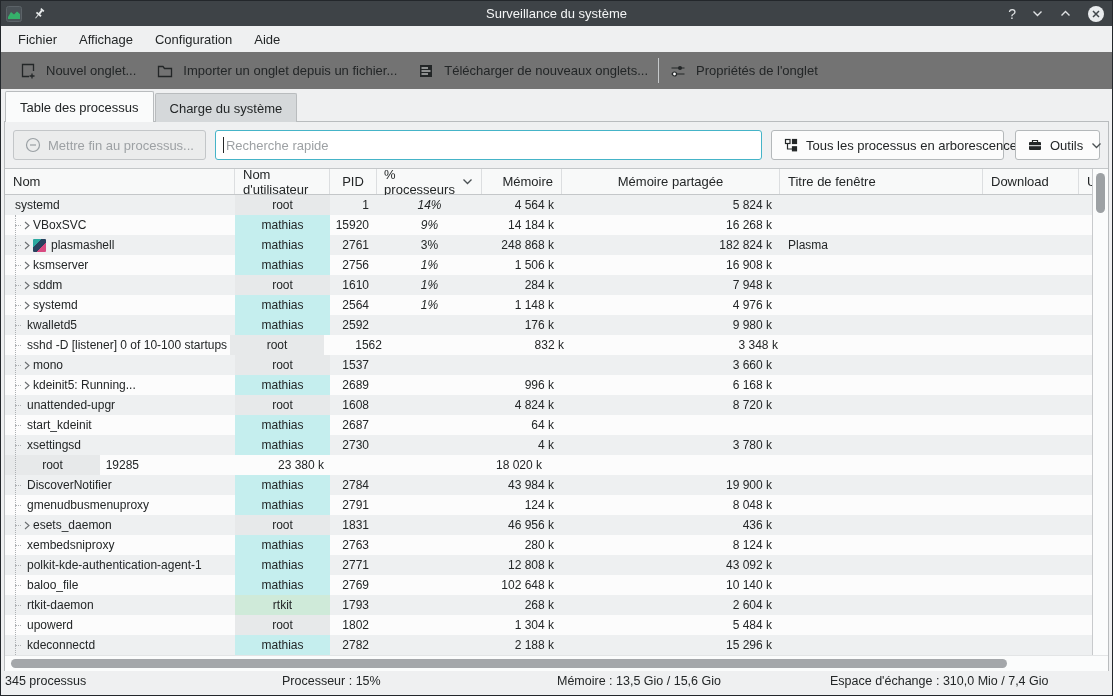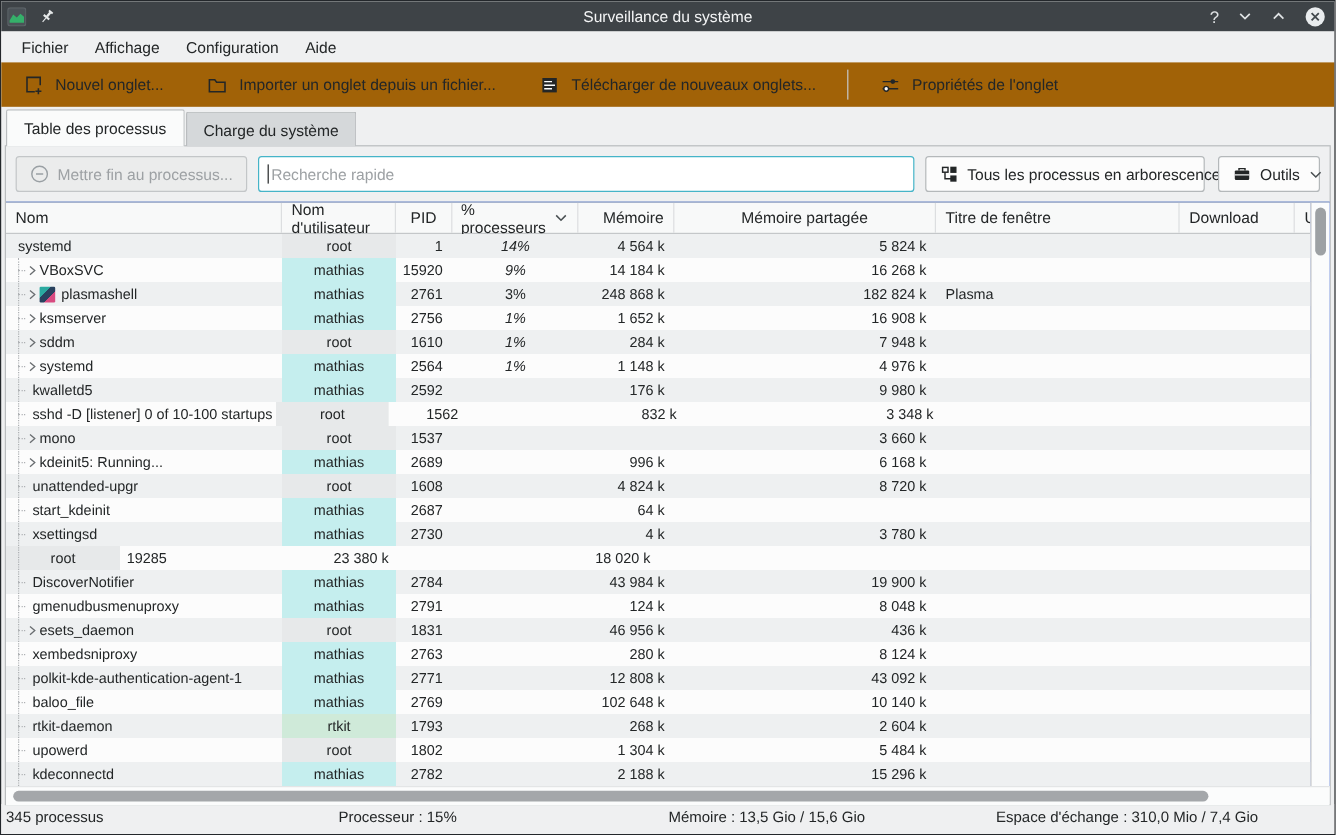--- a/index.html
+++ b/index.html
@@ -11,21 +11,21 @@
   .app-icon{margin-left:5px;display:flex}
   .pin{margin-left:10px;display:flex}
   .tb-title{position:absolute;left:0;right:0;text-align:center;font-size:13px;color:#f4f5f6;pointer-events:none}
   .win-controls{margin-left:auto;display:flex;align-items:center;gap:15px;margin-right:7px;z-index:2}
   .win-controls .help{font-size:14px;color:#dfe2e4;line-height:1}
   .win-controls span{display:flex;align-items:center}
   
   .menubar{height:26px;display:flex;align-items:center;padding-left:6px;background:#eff0f1}
   .menu-item{padding:3px 11px;border-radius:2px}
   
-  .toolbar{height:37px;display:flex;align-items:center;padding-left:14px;gap:28px;background:#a16207}
+  .toolbar{height:37px;display:flex;align-items:center;padding-left:14px;gap:12px;background:#737373}
   .tool-btn{display:flex;align-items:center;gap:9px;padding:4px 4px;border-radius:3px}
   .tb-sep{width:1px;height:25px;background:#c6c9cb;margin:0 -6px}
   
   .tabbar{height:32px;display:flex;align-items:flex-end;padding-left:4px;position:relative;z-index:2}
   .tab{height:29px;padding:0 14px;display:flex;align-items:center;background:#d5d8da;
        border:1px solid #b9bcbe;border-bottom:none;margin-bottom:-1px;border-radius:2px 2px 0 0}
   .tab.active{height:31px;background:#fafbfb;z-index:3}
   .tab + .tab{margin-left:1px}
   
   .pane{position:absolute;left:3px;right:3px;top:120px;height:550px;border:1px solid #b9bcbe;
@@ -34,21 +34,21 @@
   .btn{height:30px;border:1px solid #b4b8ba;border-radius:3px;background:#fcfcfc;
        display:inline-flex;align-items:center;gap:7px;padding:0 11px;white-space:nowrap}
   .btn.disabled{color:#9da1a4;background:#ebecec;border-color:#c3c6c8}
   .search{flex:1;height:30px;border:1px solid #45b4c8;border-radius:3px;background:#ffffff;
           display:flex;align-items:center;padding:0 7px;color:#9da1a4;margin:0 3px}
   .caret{width:1px;height:16px;background:#232627;margin-right:2px}
   .combo{width:233px}
   .combo .chev,.tools .chev{margin-left:auto}
   .tools{width:85px;margin-left:5px}
   
-  .table{display:flex;border-top:1px solid #c4c7c9;background:#1d4ed8}
+  .table{display:flex;border-top:1px solid #c4c7c9;background:#701a75}
   .grid{flex:1;overflow:hidden}
   .thead{display:flex;height:26px;background:#f8f9f9;border-bottom:1px solid #c4c7c9;width:1120px}
   .th{display:flex;align-items:center;padding:0 8px;border-right:1px solid #dcdee0;font-size:13px;gap:6px}
   .tbody{position:relative;height:460px;background:#fcfcfc;width:1120px}
   .treeline{position:absolute;left:10px;top:20px;bottom:0;width:0;border-left:1px dotted #aeb1b4;pointer-events:none}
   .tr{display:flex;height:20px;align-items:stretch;font-size:12px}
   .tr:nth-child(even){background:#eef0f1}
   .td{padding:0 8px;white-space:nowrap;overflow:hidden;display:flex;align-items:center}
   .td.num{justify-content:flex-end}
   .td.ctr{justify-content:center}
@@ -323,21 +323,21 @@
                   <path d="M2 1l4 3.5L2 8" fill="none" stroke="#6a6e71" stroke-width="1.1"></path>
                 </svg>
               </div>
               <div>ksmserver</div>
             </div>
             <div class="td user" style="width: 95px;">
               <div class="ucell" style="background: rgb(197, 238, 238);">mathias</div>
             </div>
             <div class="td num" style="width: 47px;">2756</div>
             <div class="td ctr cpu-i" style="width: 105px;">1%</div>
-            <div class="td num" style="width: 80px;">1 652 k</div>
+            <div class="td num" style="width: 80px;">1 506 k</div>
             <div class="td num" style="width: 218px;">16 908 k</div>
             <div class="td" style="width: 203px;"></div>
             <div class="td" style="width: 96px;"></div>
             <div class="td" style="width: 46px;"></div>
           </div>
           <div class="tr">
             <div class="td name-cell" style="width: 230px;">
               <div class="dash"></div>
               <div class="expander">
                 <svg width="8" height="9" viewBox="0 0 8 9">

